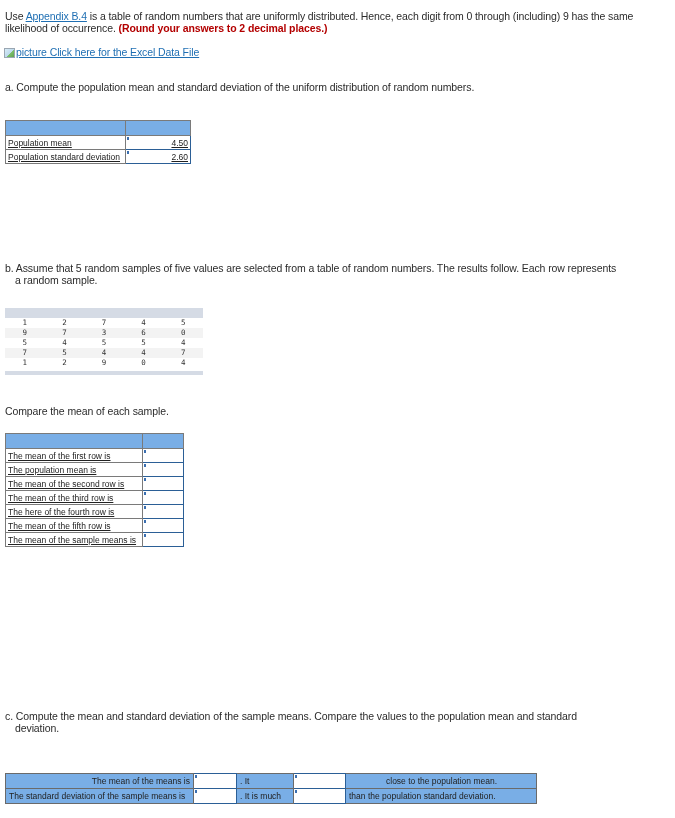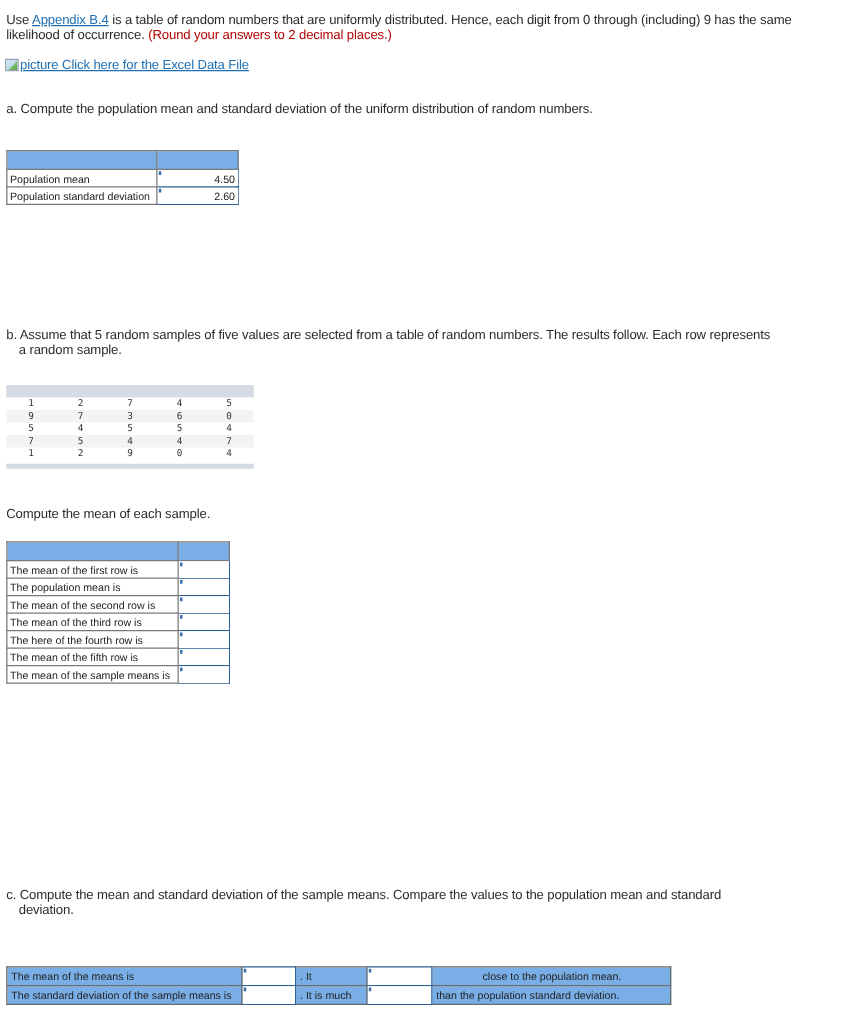--- a/index.html
+++ b/index.html
@@ -3,32 +3,32 @@
 <meta charset="utf-8">
 <style>
   html, body { margin: 0; padding: 0; background: #ffffff; }
   body {
     width: 675px; height: 818px; position: relative; overflow: hidden;
     font-family: "Liberation Sans", sans-serif; color: #222; font-size: 10px;
   }
   .abs { position: absolute; }
   .para { font-size: 10.5px; line-height: 12px; color: #2b2b2b; letter-spacing: -0.1px; }
   .link { color: #1f6fb3; text-decoration: underline; cursor: pointer; }
-  .red { color: #b30000; font-weight: normal; }
+  .red { color: #b30000; font-weight: bold; }
   .broken-img {
     display: inline-block; width: 11px; height: 10px; vertical-align: -1px;
     margin-right: 1px; position: relative;
   }
   .broken-img::before {
     content: ""; position: absolute; left: 0; top: 1px; width: 9px; height: 8px;
     border: 1px solid #9aa6b2; background: linear-gradient(135deg,#d9ecf7 0%,#bcd9ec 55%,#7cc06c 56%,#5fa24f 100%);
   }
 
   table { border-collapse: collapse; font-family: "Liberation Sans", sans-serif; font-size: 8.5px; }
-  .qtable td { border: 1px solid #7a7a7a; height: 13px; padding: 0 2px; white-space: nowrap; }
+  .qtable td { border: 1px solid #7a7a7a; height: 13px; padding: 0 2px; white-space: nowrap; text-decoration: underline; }
   .qtable tr.hdr td { background: #79aee6; height: 14px; }
   .qtable td.label { background: #ffffff; color: #222; }
   .qtable td.val { text-align: right; position: relative; background: #fff; border: 1px solid #2b5f96; }
   .qtable td.inp { position: relative; background: #fff; border: 1px solid #2b5f96; padding: 0; }
   .tick { position: absolute; left: 1px; top: 1px; width: 2px; height: 3px; background: #3b6fb0; }
 
   .datatbl { position: absolute; left: 5px; top: 308px; width: 198px; }
   .datatbl .band { height: 10px; background: #d5dbe5; }
   .datatbl .foot { height: 4px; background: #d5dbe5; margin-top: 3px; }
   .datatbl .row { display: flex; height: 10px; font-family: "DejaVu Sans Mono", monospace; font-size: 7.5px; line-height: 10px; color: #333; }
@@ -107,21 +107,21 @@
   <div class="row">
     <span>1</span>
       <span>2</span>
       <span>9</span>
       <span>0</span>
       <span>4</span>
   </div>
   <div class="foot"></div>
 </div>
 
-<div class="abs para" style="left:5px; top:405px;">Compute the mean of each sample.</div>
+<div class="abs para" style="left:5px; top:405px;">Compare the mean of each sample.</div>
 
 <table class="abs qtable" style="left:5px; top:433px;">
   <tbody>
       <tr class="hdr">
     <td style="width:132px;"></td>
     <td style="width:36px;"></td>
   </tr>
   <tr>
     <td class="label">The mean of the first row is</td>
     <td class="inp"><span class="tick"></span><span></span></td>
@@ -154,21 +154,21 @@
   </table>
 
 <div class="abs para" style="left:5px; top:710px; width:660px;">
   <div>c. Compute the mean and standard deviation of the sample means. Compare the values to the population mean and standard</div>
   <div style="padding-left:10px;">deviation.</div>
 </div>
 
 <table class="ctable">
   <tbody>
       <tr>
-    <td style="width:181px;">The mean of the means is</td>
+    <td style="width:181px;text-align:right;">The mean of the means is</td>
     <td class="inp" style="width:42px;"><span class="tick"></span><span></span></td>
     <td style="width:50px;">. It</td>
     <td class="inp" style="width:51px;"><span class="tick"></span><span></span></td>
     <td style="width:147px;padding-left:40px;">close to the population mean.</td>
   </tr>
   <tr>
     <td>The standard deviation of the sample means is</td>
     <td class="inp"><span class="tick"></span><span></span></td>
     <td>.  It is much</td>
     <td class="inp"><span class="tick"></span><span></span></td>

